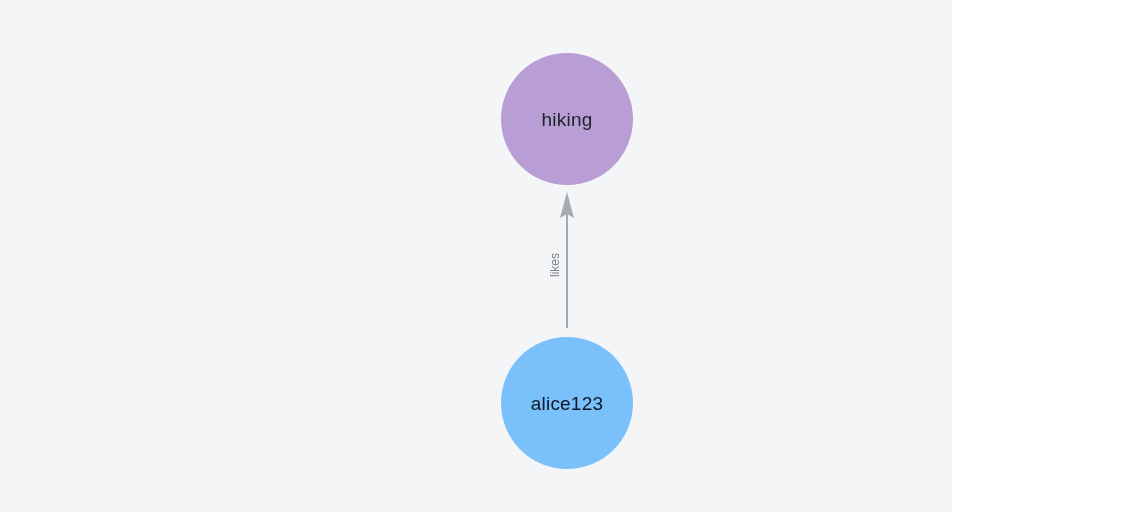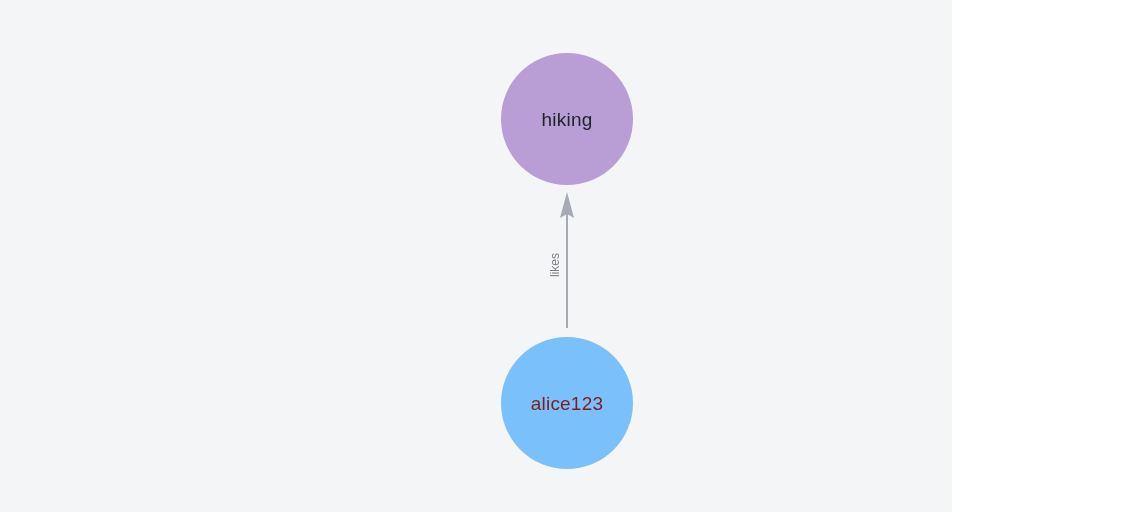--- a/index.html
+++ b/index.html
@@ -73,16 +73,16 @@
     <polygon class="edge-hit" points="567,192 560,218 567,214 574,218" fill="#a6aab2"></polygon>
   </svg>
 
   <div class="edge-label" style="color: rgb(123, 128, 135);">likes</div>
 
   <div class="node node--hiking" style="background-color: rgb(184, 158, 213);">
     <span class="node-label" style="color: rgb(31, 34, 40);">hiking</span>
   </div>
 
   <div class="node node--alice123" style="background-color: rgb(122, 192, 250);">
-    <span class="node-label" style="color: #7f1d1d;">alice123</span>
+    <span class="node-label" style="color: #0f172a;">alice123</span>
   </div>
 
 </div>
 
 </body></html>

